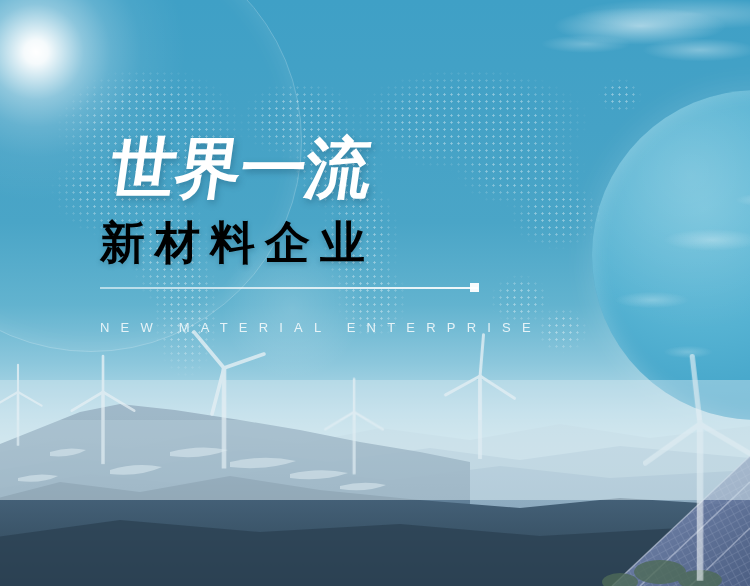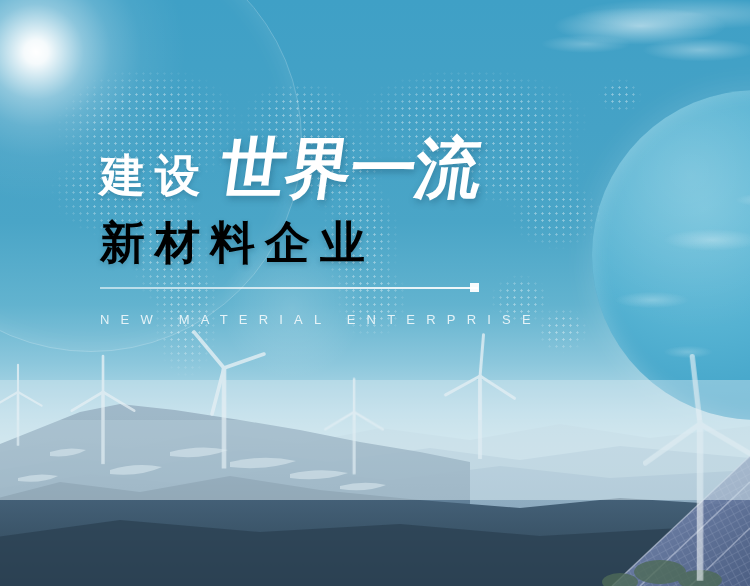--- a/index.html
+++ b/index.html
@@ -211,21 +211,21 @@
   }
   #divider-cap {
     position: absolute;
     right: -1px;
     top: -4px;
     width: 9px;
     height: 9px;
     background: rgba(255,255,255,0.95);
   }
   #subtitle {
-    margin-top: 23px;
+    margin-top: 31px;
     font-family: "Liberation Sans", sans-serif;
     font-size: 13px;
     font-weight: normal;
     letter-spacing: 11.2px;
     color: rgba(255,255,255,0.82);
     white-space: nowrap;
   }
 </style>
 </head>
 <body>
@@ -375,21 +375,20 @@
         </g>
       </g>
 
       <rect x="0" y="380" width="750" height="120" fill="#dceaf0" opacity="0.42"></rect>
       <rect x="0" y="420" width="750" height="80" fill="#cfe2ec" opacity="0.22"></rect>
     </g>
   </svg>
 
   <div id="headline">
     <div id="line1">
-      <span id="line1-a">建设</span>
       <span id="line1-b">世界一流</span>
     </div>
     <div id="line2">新材料企业</div>
     <div id="divider">
       <span id="divider-cap"></span>
     </div>
     <div id="subtitle">NEW MATERIAL ENTERPRISE</div>
   </div>
 
 </div>

